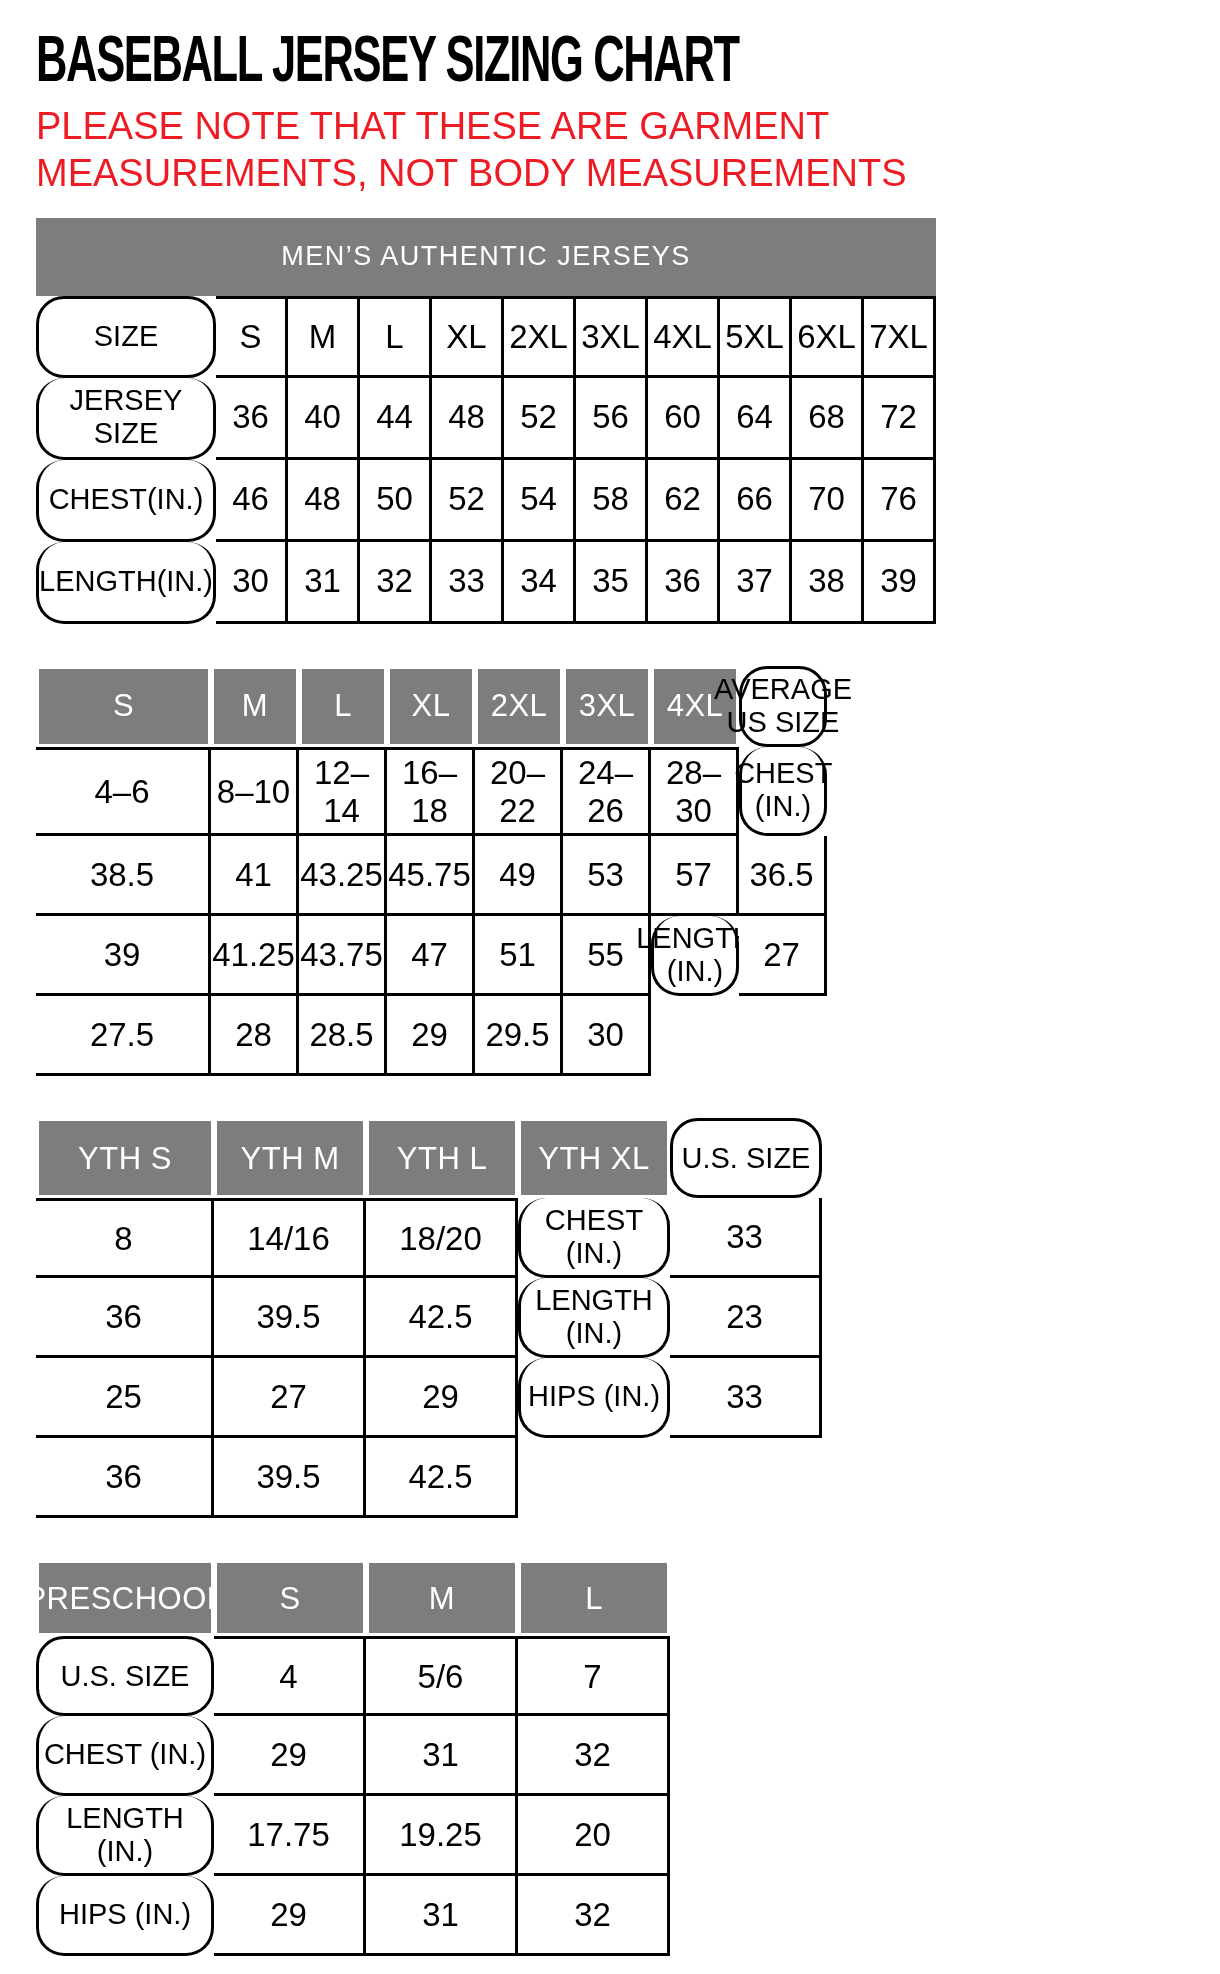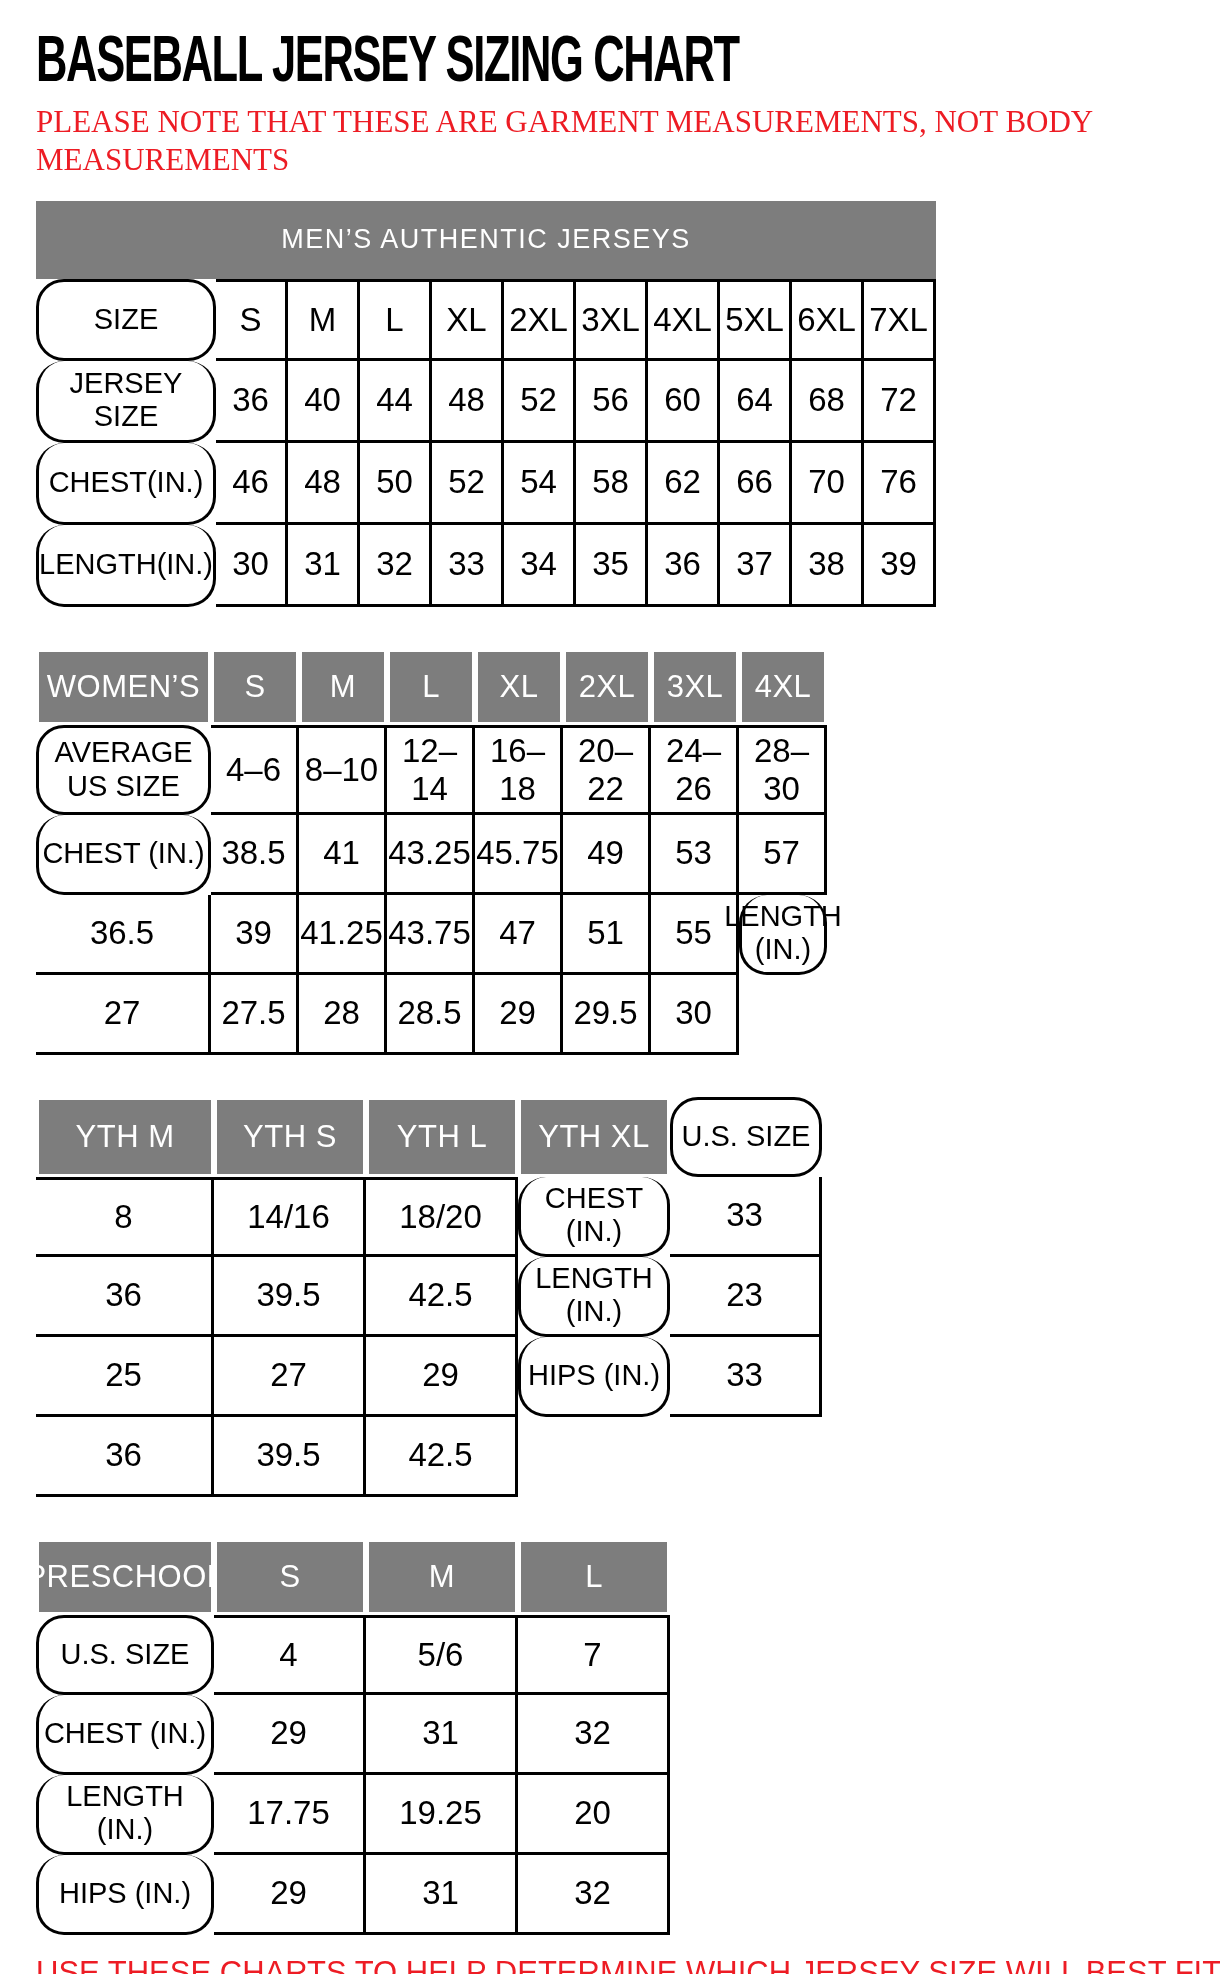--- a/index.html
+++ b/index.html
@@ -17,25 +17,24 @@
     font-size: 64px;
     font-weight: 800;
     letter-spacing: -2px;
     line-height: 1.05;
     transform: scaleX(0.68);
     transform-origin: left center;
     white-space: nowrap;
   }
   .note {
     color: var(--red, #ed1c24);
-    font-size: 31px;
+    font-size: 38px;
     line-height: 1.22;
     max-width: 1070px;
     margin: 10px 0 16px 0;
-    font-family: Liberation Serif, serif;
   }
   .sizing-table {
     display: grid;
     margin-top: 42px;
   }
   .sizing-table.t-mens      { grid-template-columns: 180px repeat(10, 72px); margin-top: 22px; }
   .sizing-table.t-women     { grid-template-columns: 175px repeat(7, 88px); }
   .sizing-table.t-boys      { grid-template-columns: 178px repeat(4, 152px); }
   .sizing-table.t-preschool { grid-template-columns: 178px repeat(3, 152px); }
   .cell {
@@ -129,21 +128,20 @@
     <div class="cell td">33</div>
     <div class="cell td">34</div>
     <div class="cell td">35</div>
     <div class="cell td">36</div>
     <div class="cell td">37</div>
     <div class="cell td">38</div>
     <div class="cell td">39</div>
   </div>
 
 <div class="sizing-table t-women">
-    <div class="cell th">WOMEN’S</div>
     <div class="cell th">S</div>
     <div class="cell th">M</div>
     <div class="cell th">L</div>
     <div class="cell th">XL</div>
     <div class="cell th">2XL</div>
     <div class="cell th">3XL</div>
     <div class="cell th">4XL</div>
     <div class="cell td label col-first row-first">AVERAGE
 US SIZE</div>
     <div class="cell td row-first">4–6</div>
@@ -172,22 +170,22 @@
     <div class="cell td">27</div>
     <div class="cell td">27.5</div>
     <div class="cell td">28</div>
     <div class="cell td">28.5</div>
     <div class="cell td">29</div>
     <div class="cell td">29.5</div>
     <div class="cell td">30</div>
   </div>
 
 <div class="sizing-table t-boys">
+    <div class="cell th">YTH S</div>
     <div class="cell th">YTH M</div>
-    <div class="cell th">YTH S</div>
     <div class="cell th">YTH L</div>
     <div class="cell th">YTH XL</div>
     <div class="cell td label col-first row-first">U.S. SIZE</div>
     <div class="cell td row-first">8</div>
     <div class="cell td row-first">14/16</div>
     <div class="cell td row-first">18/20</div>
     <div class="cell td label col-first">CHEST (IN.)</div>
     <div class="cell td">33</div>
     <div class="cell td">36</div>
     <div class="cell td">39.5</div>

